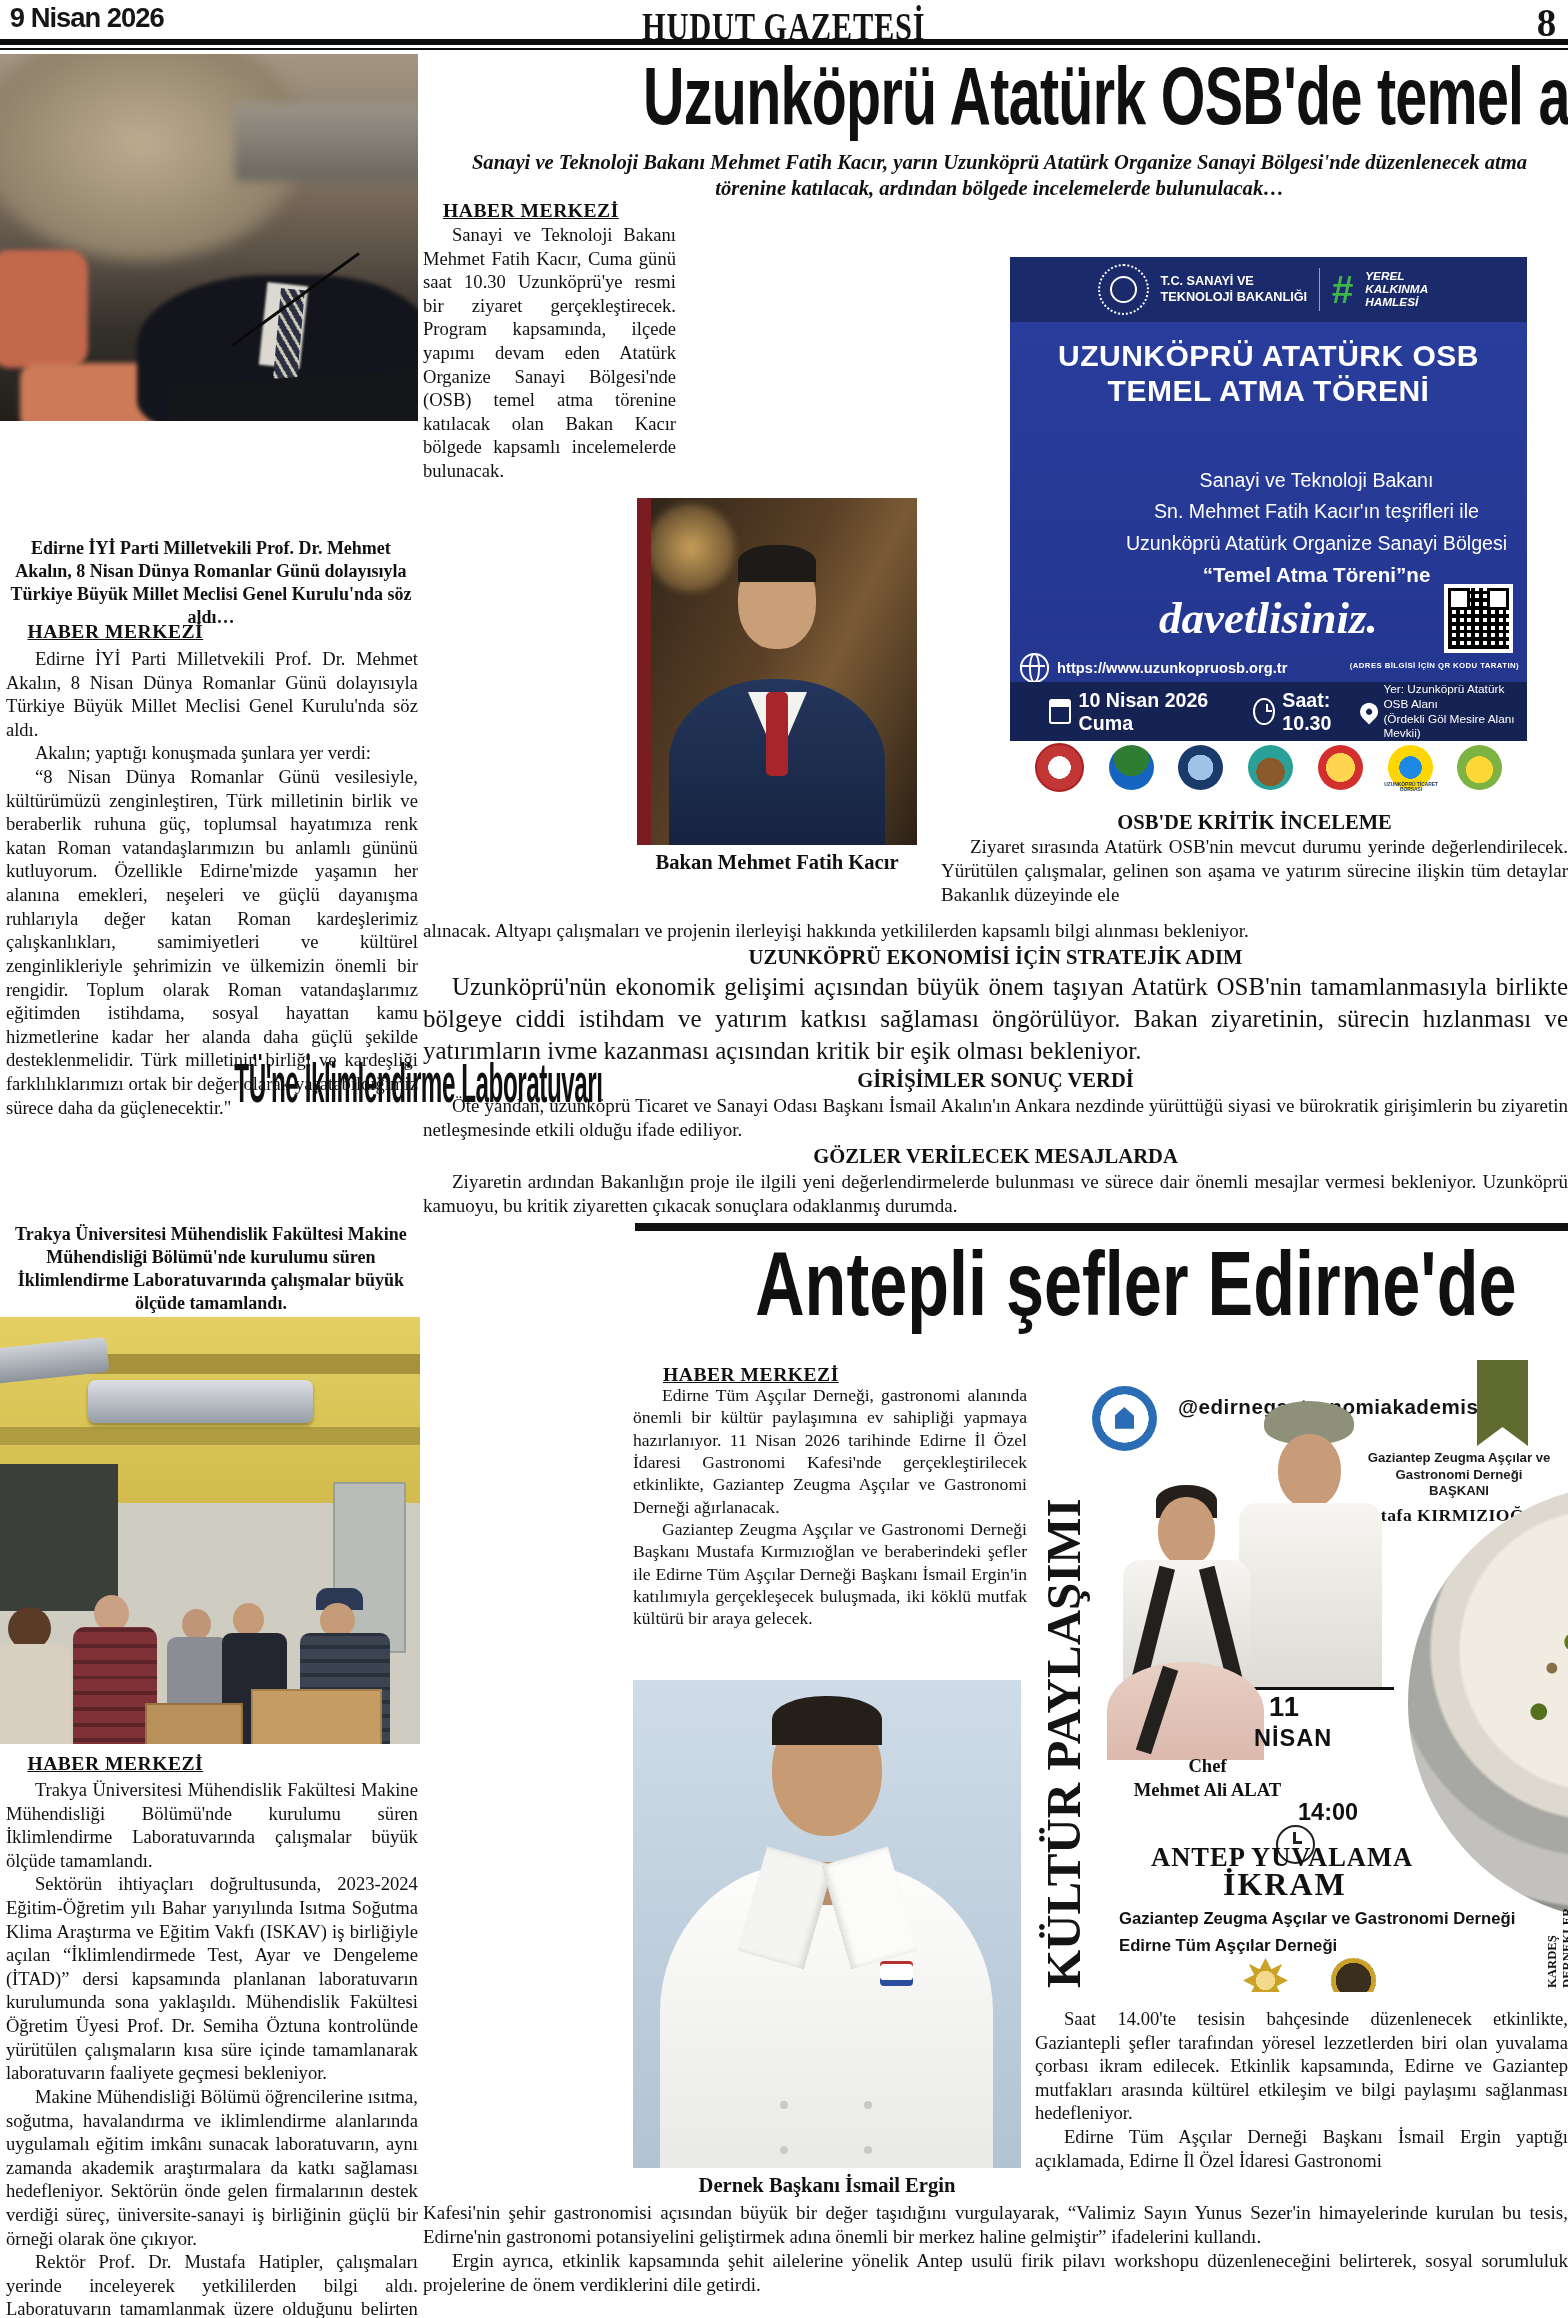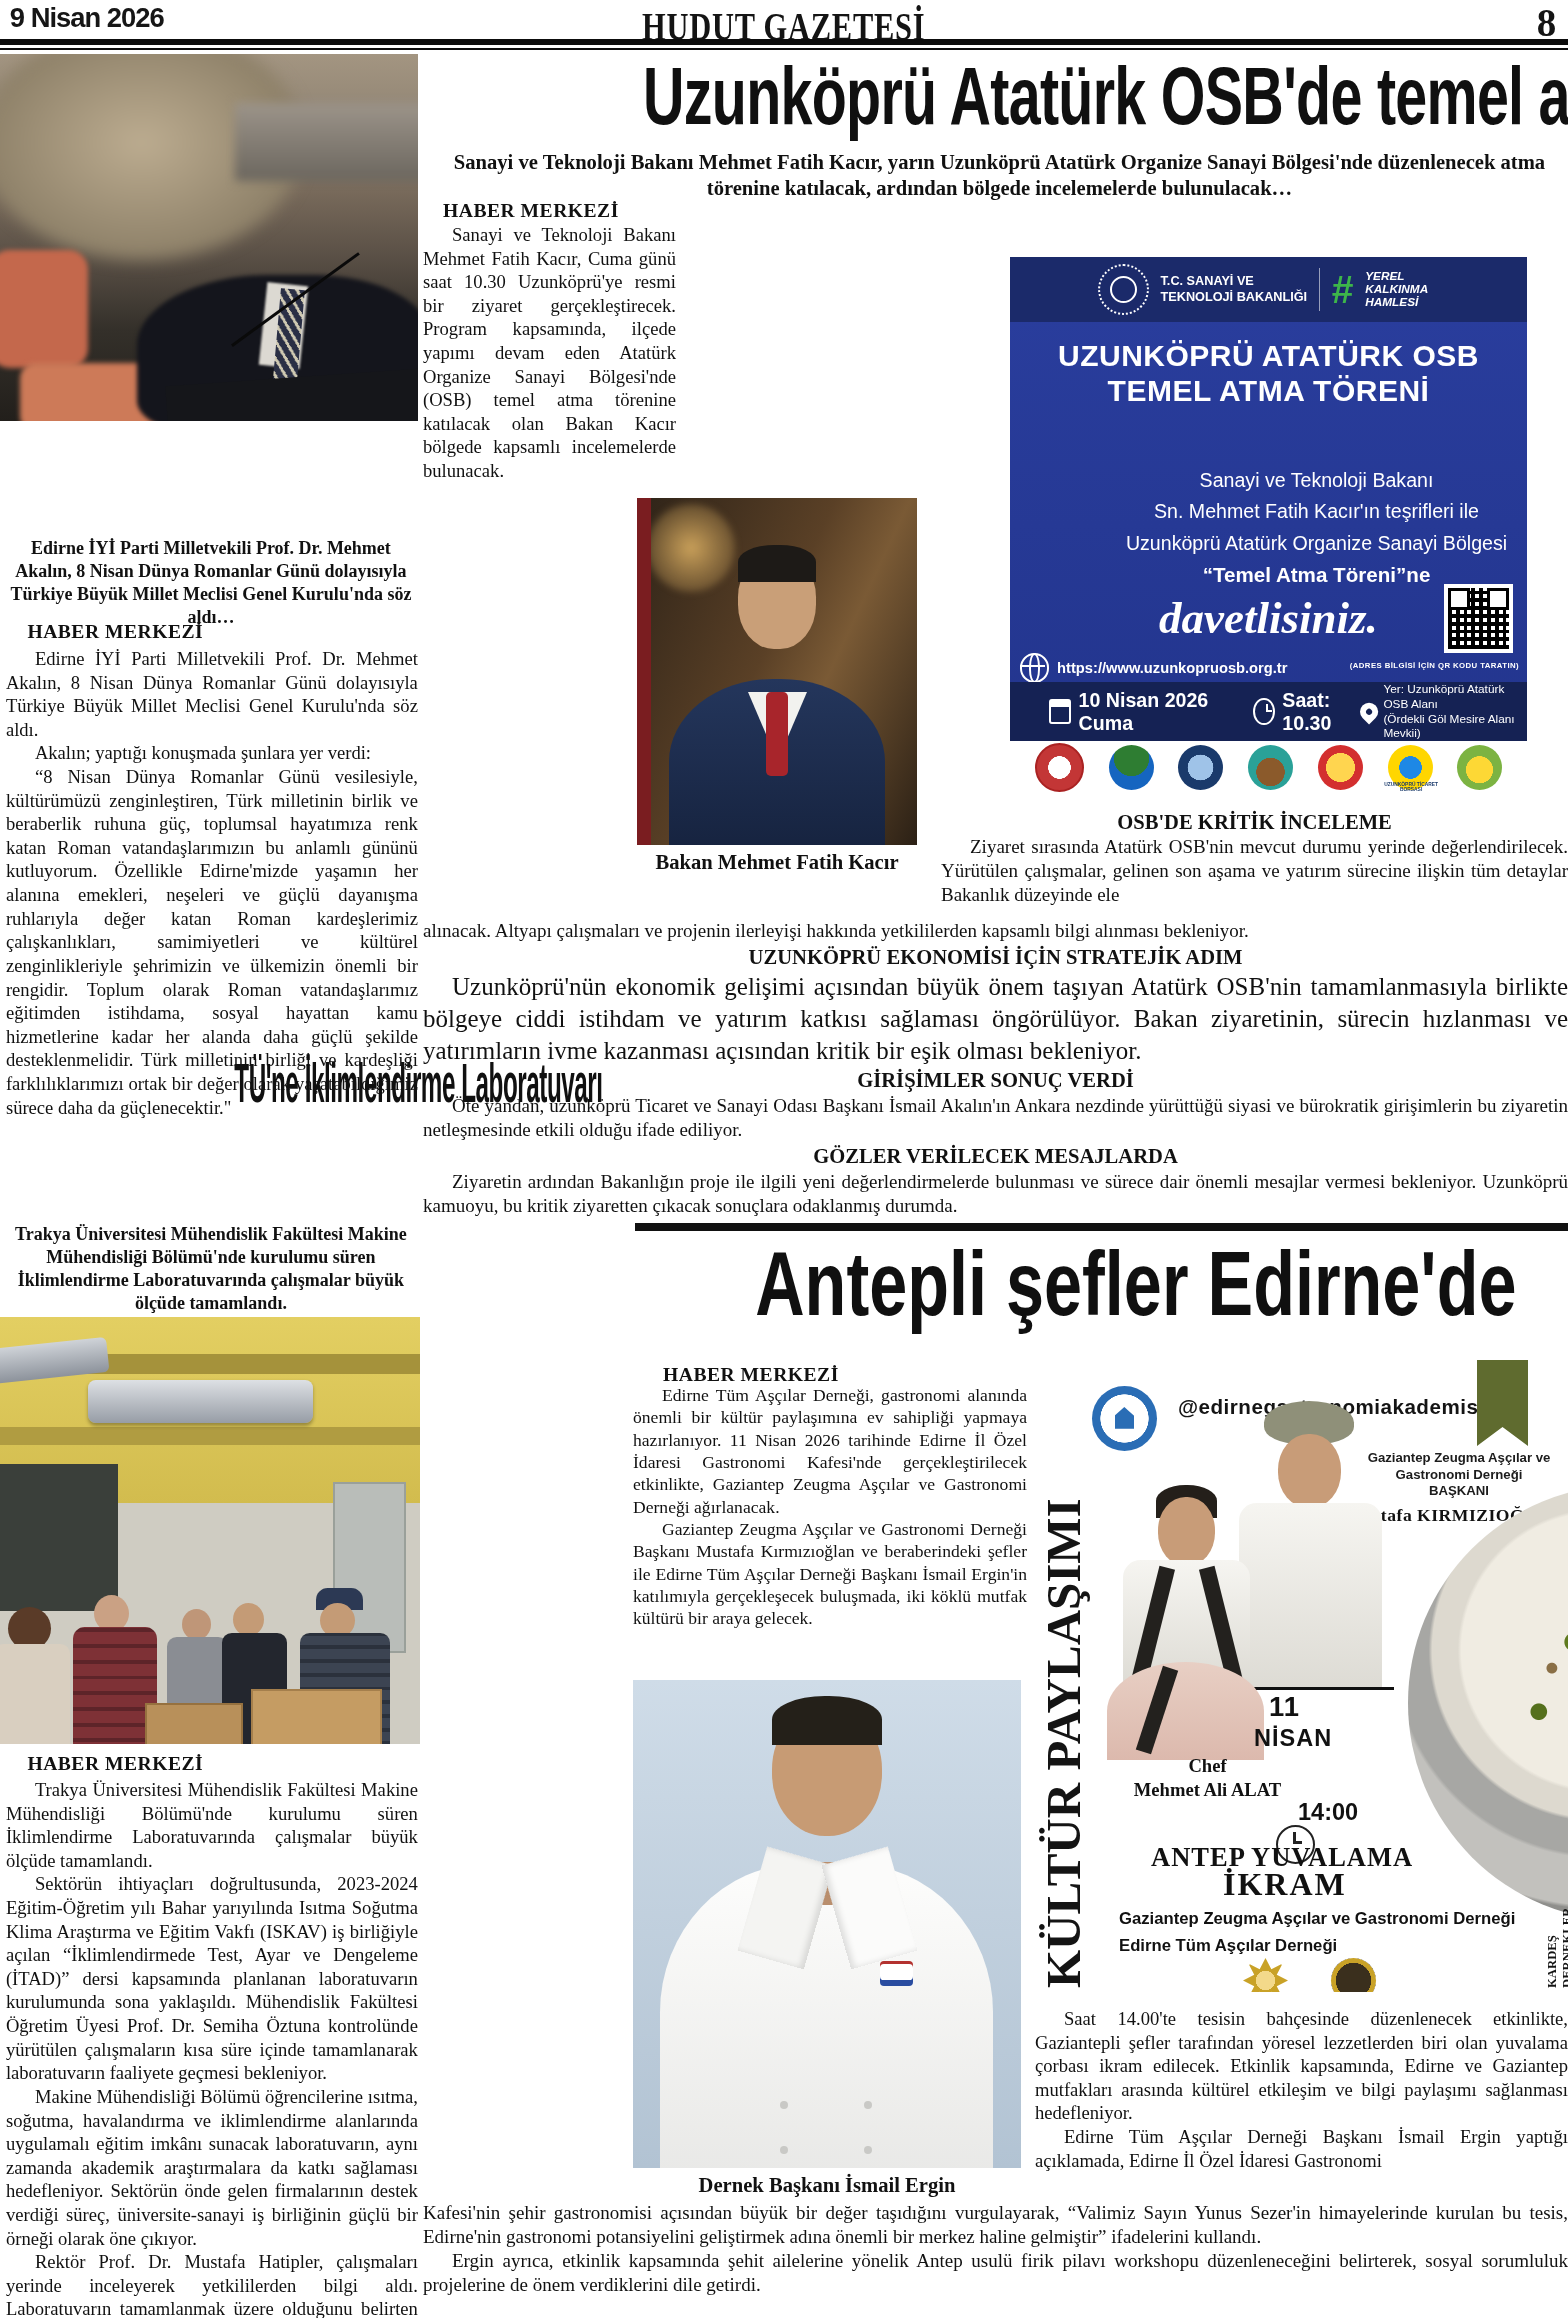--- a/index.html
+++ b/index.html
@@ -10,21 +10,21 @@
   .hdr-date{left:9.8px;top:2px;font:bold 27.4px "Liberation Sans",sans-serif;letter-spacing:-1px;color:#161616;}
   .hdr-mast{left:0;top:3.9px;width:100%;text-align:center;}
   .hdr-mast span{display:inline-block;font:bold 39px "Liberation Serif",serif;letter-spacing:1px;transform:scaleX(.78);transform-origin:center;color:#141414;}
   .hdr-page{right:11.8px;top:0;font:bold 39px "Liberation Serif",serif;color:#141414;}
   .rule-a{left:0;top:39px;width:1568px;height:5.9px;background:#0d0d0d;}
   .rule-b{left:0;top:48px;width:1568px;height:2px;background:#0d0d0d;}
   
   .hl{text-align:center;white-space:nowrap;overflow:visible;}
   .cond{display:inline-block;transform-origin:center;font-family:"Liberation Sans",sans-serif;font-weight:bold;color:#101010;letter-spacing:-1px;}
   .deck{font-weight:bold;text-align:center;line-height:1.28;}
-  .byline span{font:bold 19.6px "Liberation Serif",serif;letter-spacing:0.5px;}
+  .byline span{font:bold 19.6px "Liberation Serif",serif;text-decoration:underline;letter-spacing:0.5px;}
   .bodytext{font-size:18.6px;line-height:1.27;text-align:justify;}
   .bodytext p{margin:0;text-indent:29px;}
   .bodytext p.noind{text-indent:0;}
   .sech{font:bold 20.6px "Liberation Serif",serif;text-align:center;margin:2.9px 0 2px 0;}
   .caption{font:bold 20.6px "Liberation Serif",serif;text-align:center;}
   
   .photo{position:absolute;overflow:hidden;}
   .ph{position:absolute;}
   
   .photo1{background:linear-gradient(180deg,#a39581 0%,#8d8171 22%,#77695a 38%,#5a5046 55%,#34302a 75%,#221f1b 100%);}
@@ -228,21 +228,21 @@
     <p>Trakya Üniversitesi Mühendislik Fakültesi Makine Mühendisliği Bölümü'nde kurulumu süren İklimlendirme Laboratuvarında çalışmalar büyük ölçüde tamamlandı.</p>
     <p>Sektörün ihtiyaçları doğrultusunda, 2023-2024 Eğitim-Öğretim yılı Bahar yarıyılında Isıtma Soğutma Klima Araştırma ve Eğitim Vakfı (ISKAV) iş birliğiyle açılan “İklimlendirmede Test, Ayar ve Dengeleme (İTAD)” dersi kapsamında planlanan laboratuvarın kurulumunda sona yaklaşıldı. Mühendislik Fakültesi Öğretim Üyesi Prof. Dr. Semiha Öztuna kontrolünde yürütülen çalışmaların kısa süre içinde tamamlanarak laboratuvarın faaliyete geçmesi bekleniyor.</p>
     <p>Makine Mühendisliği Bölümü öğrencilerine ısıtma, soğutma, havalandırma ve iklimlendirme alanlarında uygulamalı eğitim imkânı sunacak laboratuvarın, aynı zamanda akademik araştırmalara da katkı sağlaması hedefleniyor. Sektörün önde gelen firmalarının destek verdiği süreç, üniversite-sanayi iş birliğinin güçlü bir örneği olarak öne çıkıyor.</p>
     <p>Rektör Prof. Dr. Mustafa Hatipler, çalışmaları yerinde inceleyerek yetkililerden bilgi aldı. Laboratuvarın tamamlanmak üzere olduğunu belirten Hatipler, faaliyete geçmesiyle birlikte hem eğitim kalitesinin artacağını hem de sektörle iş birliğinin daha da güçleneceğini ifade etti.</p>
 
   </div>
 
   <div class="abs hl" style="left:423px;top:49px;width:1145px;">
     <span class="cond" style="font-size:82px;transform:scaleX(.70);">Uzunköprü Atatürk OSB'de temel atma</span>
   </div>
-  <div class="abs deck" style="left:436px;top:149px;width:1127px;font-size:20.6px;">Sanayi ve Teknoloji Bakanı Mehmet Fatih Kacır, yarın Uzunköprü Atatürk Organize Sanayi Bölgesi'nde düzenlenecek atma törenine katılacak, ardından bölgede incelemelerde bulunulacak…</div>
+  <div class="abs deck" style="left:436px;top:149px;width:1127px;font-size:20.6px;font-style:italic;">Sanayi ve Teknoloji Bakanı Mehmet Fatih Kacır, yarın Uzunköprü Atatürk Organize Sanayi Bölgesi'nde düzenlenecek atma törenine katılacak, ardından bölgede incelemelerde bulunulacak…</div>
   <div class="abs byline" style="left:443px;top:200px;"><span>HABER MERKEZİ</span></div>
   <div class="abs bodytext" style="left:423px;top:223px;width:253px;">
     <p>Sanayi ve Teknoloji Bakanı Mehmet Fatih Kacır, Cuma günü saat 10.30 Uzunköprü'ye resmi bir ziyaret gerçekleştirecek. Program kapsamında, ilçede yapımı devam eden Atatürk Organize Sanayi Bölgesi'nde (OSB) temel atma törenine katılacak olan Bakan Kacır bölgede kapsamlı incelemelerde bulunacak.</p>
   </div>
 
   <div class="photo photoB" style="left:637px;top:498px;width:280px;height:347px;">
     <div class="ph pb-glow"></div>
     <div class="ph pb-flag"></div>
     <div class="ph pb-suit"></div>
     <div class="ph pb-shirt"></div>

